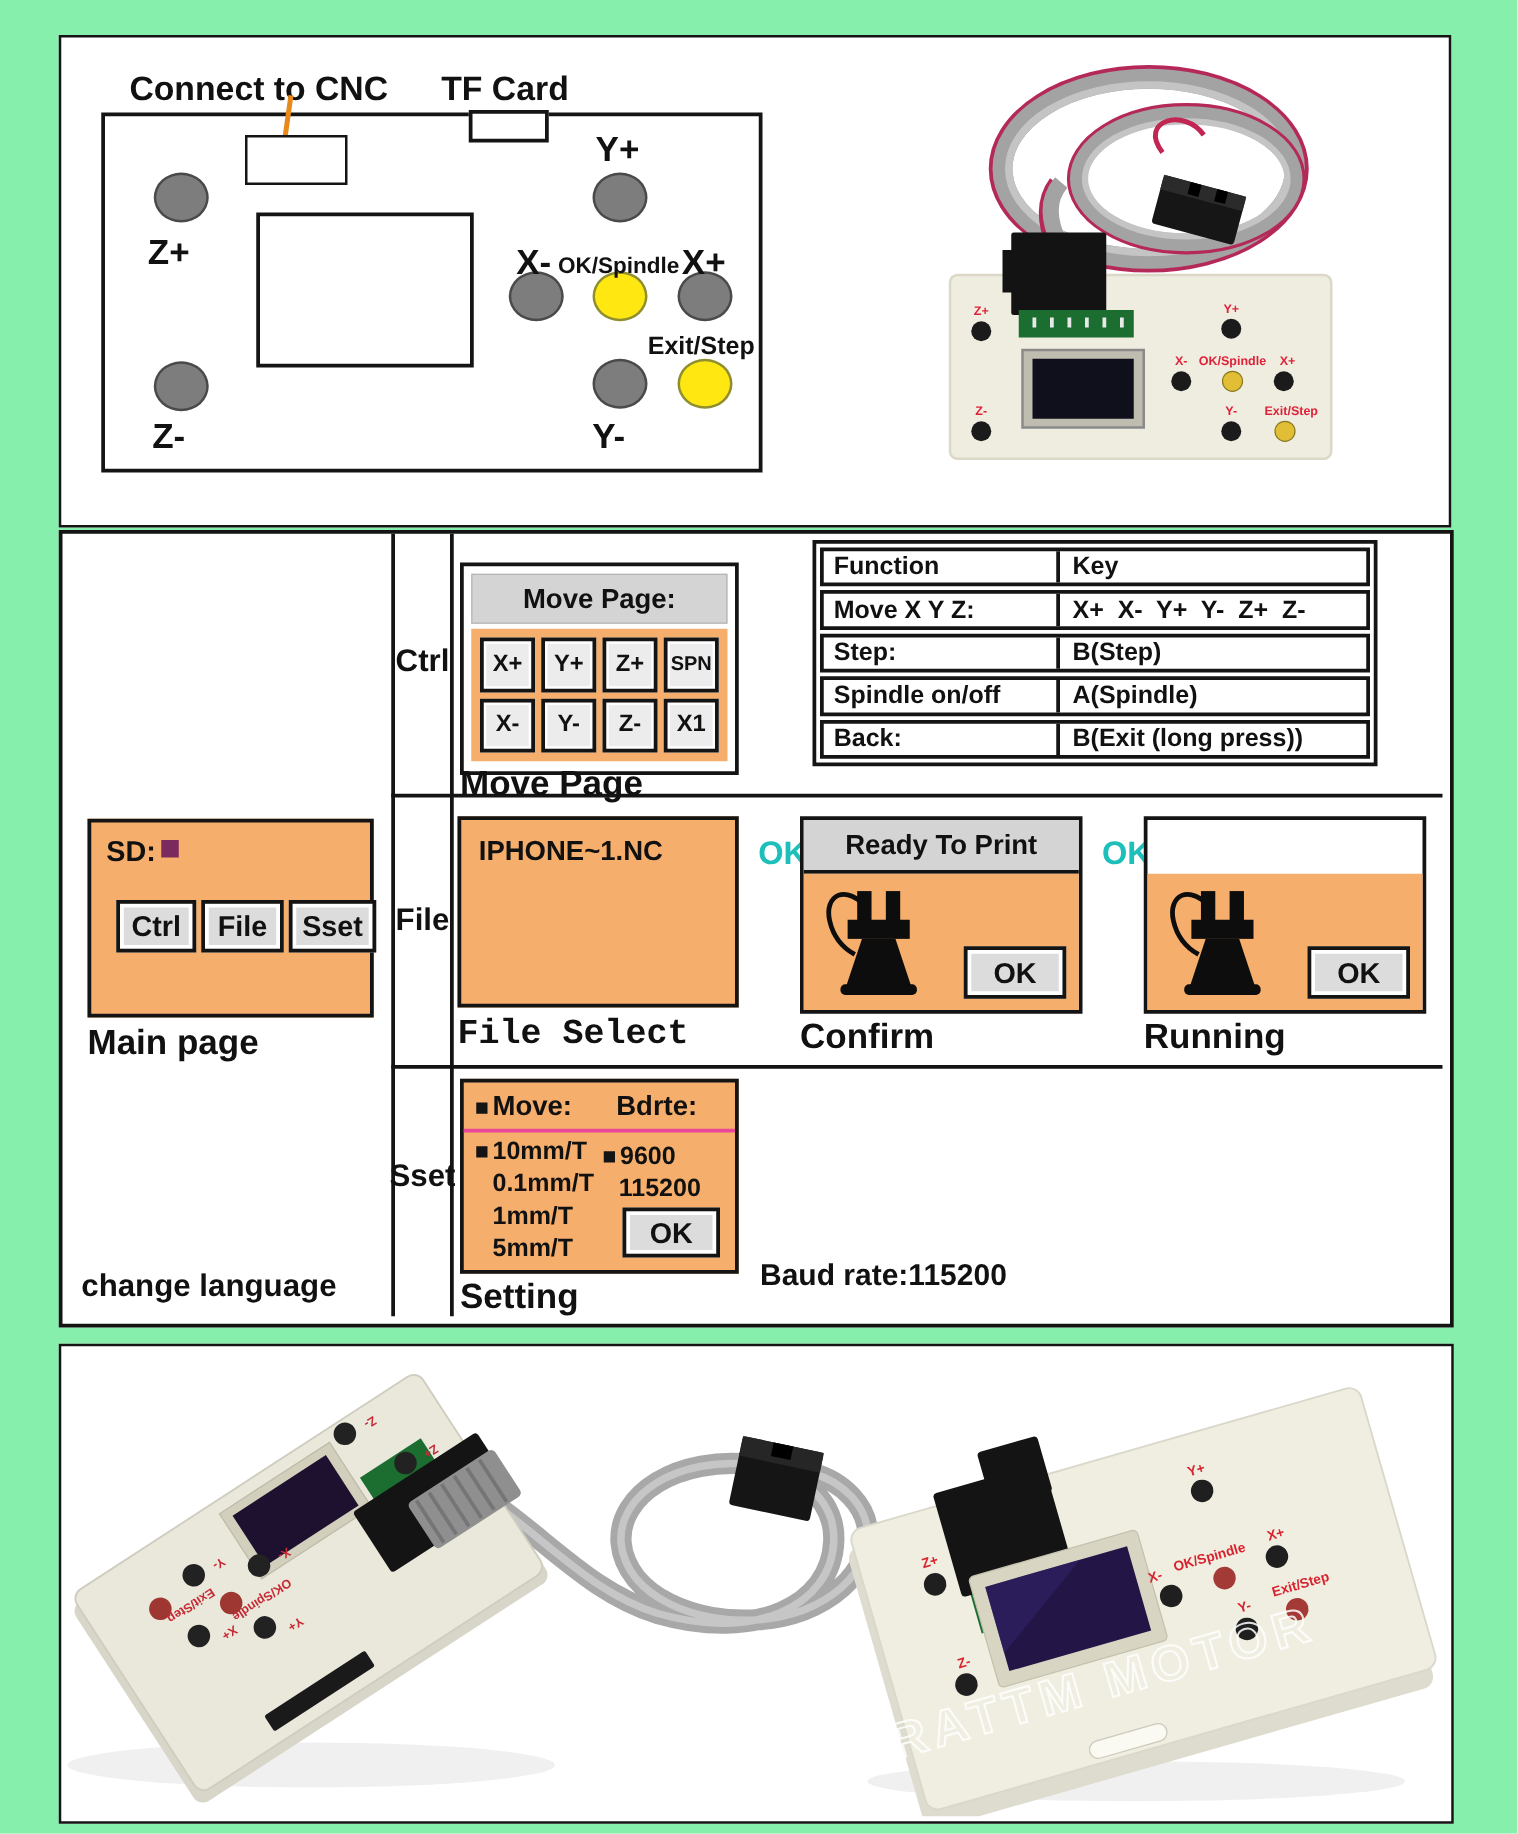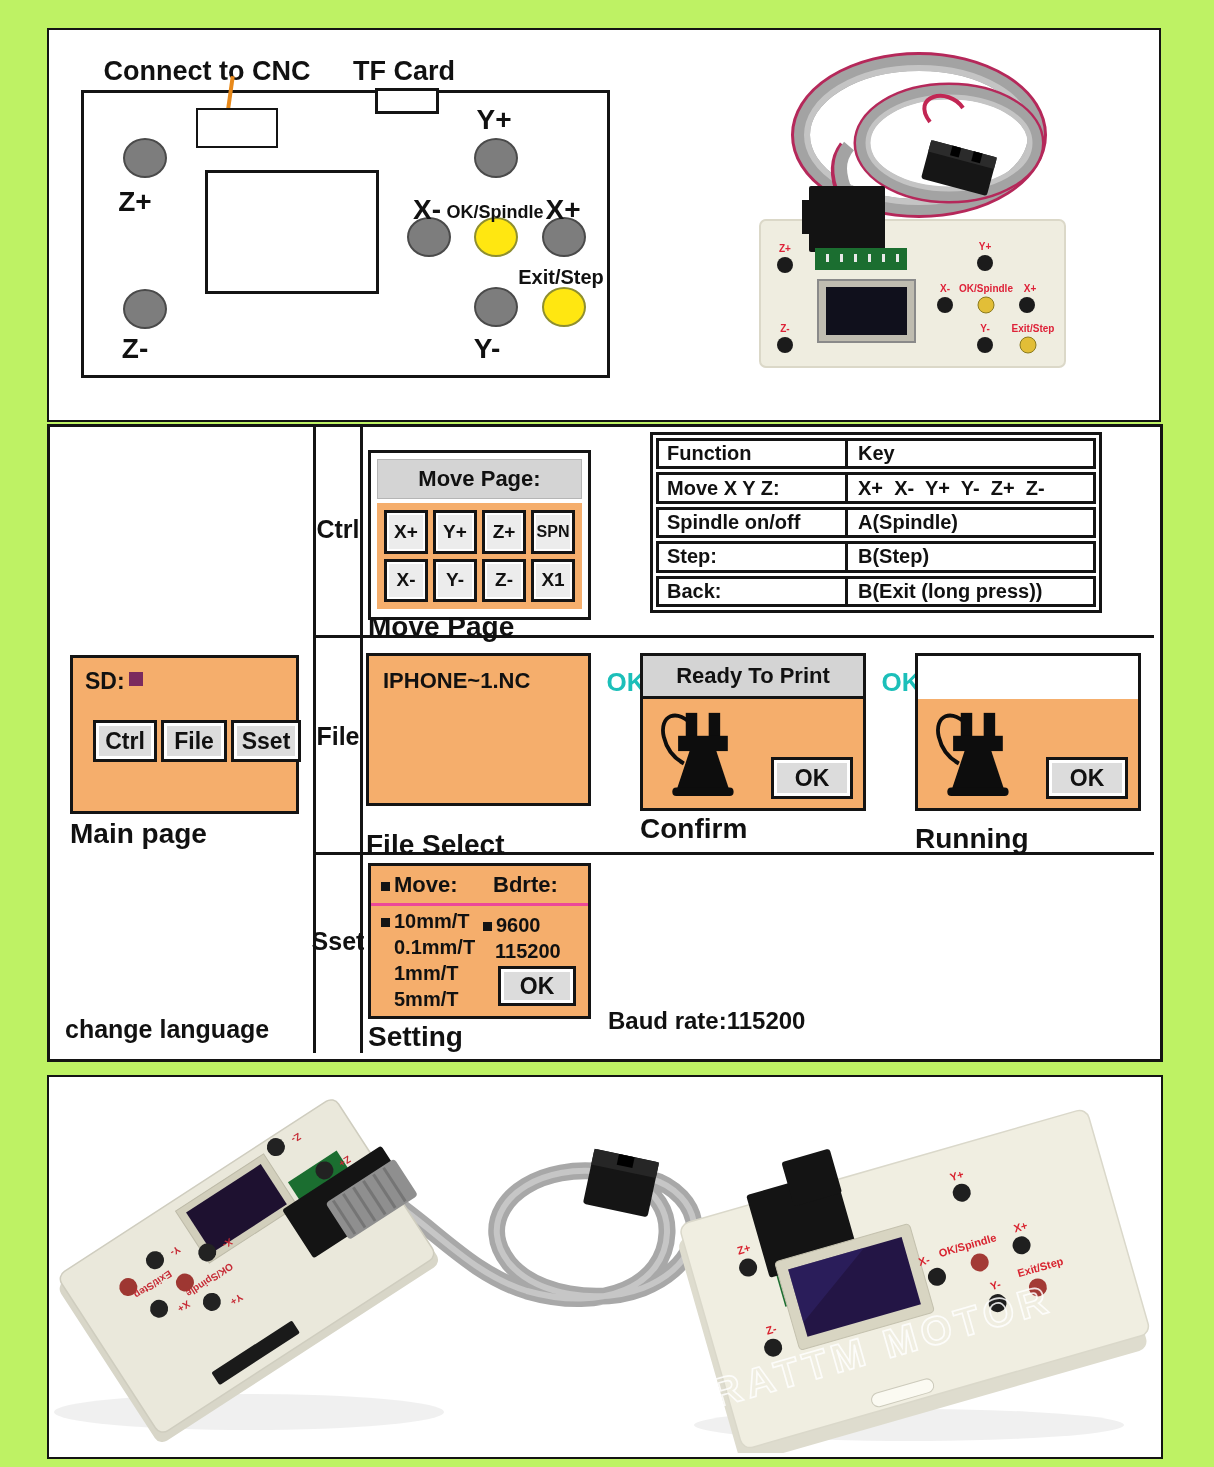--- a/index.html
+++ b/index.html
@@ -1,16 +1,16 @@
 <!DOCTYPE html>
 <html><head>
 <meta charset="utf-8">
 <style>
   html,body{margin:0;padding:0;background:#fff;}
-  .page{position:relative;width:1214px;height:1467px;background:#bef264;font-family:"Liberation Sans",sans-serif;color:#111;overflow:hidden;}
+  .page{position:relative;width:1214px;height:1467px;background:#86efac;font-family:"Liberation Sans",sans-serif;color:#111;overflow:hidden;}
   .abs{position:absolute;}
   .box{position:absolute;background:#fff;border:3px solid #141414;}
   
   .dlab{position:absolute;font-weight:bold;white-space:nowrap;transform:translateX(-50%);}
   .crc{position:absolute;width:40px;height:36px;border-radius:50%;background:#7D7D7D;border:2px solid #4a4a4a;}
   .crc.yel{background:#FFE711;border-color:#8f8f2f;}
   
   .vline,.hline{position:absolute;background:#141414;}
   .rowlab{position:absolute;font-weight:bold;font-size:25px;text-align:center;}
   .panel{position:absolute;border:3px solid #141414;background:#F5AE6C;}
@@ -146,38 +146,38 @@
         <div class="kbtn">Y-</div>
         <div class="kbtn">Z-</div>
         <div class="kbtn">X1</div>
       </div>
     </div>
     <div class="cap" style="left:318px;width:217px;top:184px;">Move Page</div>
 
     <div class="ftab">
       <div class="frow"><div class="fc1">Function</div><div class="fc2">Key</div></div>
       <div class="frow"><div class="fc1">Move X Y Z:</div><div class="fc2">X+  X-  Y+  Y-  Z+  Z-</div></div>
+      <div class="frow"><div class="fc1">Step:</div><div class="fc2">B(Step)</div></div>
       <div class="frow"><div class="fc1">Spindle on/off</div><div class="fc2">A(Spindle)</div></div>
-      <div class="frow"><div class="fc1">Step:</div><div class="fc2">B(Step)</div></div>
       <div class="frow"><div class="fc1">Back:</div><div class="fc2">B(Exit (long press))</div></div>
     </div>
 
     <div class="panel" style="left:20px;top:228px;width:223px;height:153px;">
       <span class="abs" style="left:12px;top:10px;font-weight:bold;font-size:23px;">SD:</span>
       <span class="abs" style="left:56px;top:14px;width:14px;height:14px;background:#7B2A5E;"></span>
       <div class="mbtn" style="left:20px;top:62px;width:58px;height:36px;">Ctrl</div>
       <div class="mbtn" style="left:88px;top:62px;width:60px;height:36px;">File</div>
       <div class="mbtn" style="left:158px;top:62px;width:64px;height:36px;">Sset</div>
     </div>
     <div class="cap" style="left:20px;width:223px;top:391px;">Main page</div>
 
     <div class="panel" style="left:316px;top:226px;width:219px;height:147px;">
       <span class="abs" style="left:14px;top:12px;font-weight:bold;font-size:22px;text-align:right;">IPHONE~1.NC</span>
     </div>
-    <div class="cap" style="left:316px;width:219px;top:402px;">File Select</div>
+    <div class="cap" style="left:316px;width:219px;top:385px;font-family:Liberation Mono, monospace;">File Select</div>
 
     <div class="okword" style="left:541px;width:70px;top:240px;">OK</div>
 
     <div class="panelw" style="left:590px;top:226px;width:220px;height:152px;">
       <div class="ghead" style="left:0;top:0;right:0;height:40px;border:none;border-bottom:3px solid #141414;font-size:22px;">Ready To Print</div>
       <div class="abs" style="left:0;top:43px;right:0;bottom:0;background:#F5AE6C;">
         <svg style="position:absolute;left:16px;top:6px;" width="86" height="96" viewBox="0 0 90 100">
           <path d="M38,24 C18,0 0,12 5,33 C8,46 15,55 26,61" fill="none" stroke="#0D0D0D" stroke-width="4"></path>
           <rect x="28" y="8" width="12" height="28" fill="#0D0D0D"></rect>
           <rect x="52" y="8" width="12" height="28" fill="#0D0D0D"></rect>
@@ -198,21 +198,21 @@
           <path d="M38,24 C18,0 0,12 5,33 C8,46 15,55 26,61" fill="none" stroke="#0D0D0D" stroke-width="4"></path>
           <rect x="28" y="8" width="12" height="28" fill="#0D0D0D"></rect>
           <rect x="52" y="8" width="12" height="28" fill="#0D0D0D"></rect>
           <rect x="20" y="32" width="52" height="16" fill="#0D0D0D"></rect>
           <polygon points="32,48 60,48 74,90 18,90" fill="#0D0D0D"></polygon>
           <rect x="14" y="86" width="64" height="9" rx="4" fill="#0D0D0D"></rect>
         </svg>
         <div class="okbtn" style="right:10px;bottom:9px;width:76px;height:36px;">OK</div>
       </div>
     </div>
-    <div class="cap" style="left:865px;width:220px;top:396px;">Running</div>
+    <div class="cap" style="left:865px;width:220px;top:386px;">Running</div>
 
     <div class="panel" style="left:318px;top:436px;width:217px;height:150px;">
       <div class="abs" style="left:0;top:0;right:0;height:37px;border-bottom:3px solid #ec4899;">
         <span class="sline" style="left:10px;top:6px;font-size:22px;"><span class="bullet"></span><span>Move:</span></span>
         <span class="sline" style="left:122px;top:6px;font-size:22px;">Bdrte:</span>
       </div>
       <span class="sline" style="left:10px;top:44px;"><span class="bullet"></span><span>10mm/T</span></span>
       <span class="sline" style="left:23px;top:70px;">0.1mm/T</span>
       <span class="sline" style="left:23px;top:96px;">1mm/T</span>
       <span class="sline" style="left:23px;top:122px;">5mm/T</span>

